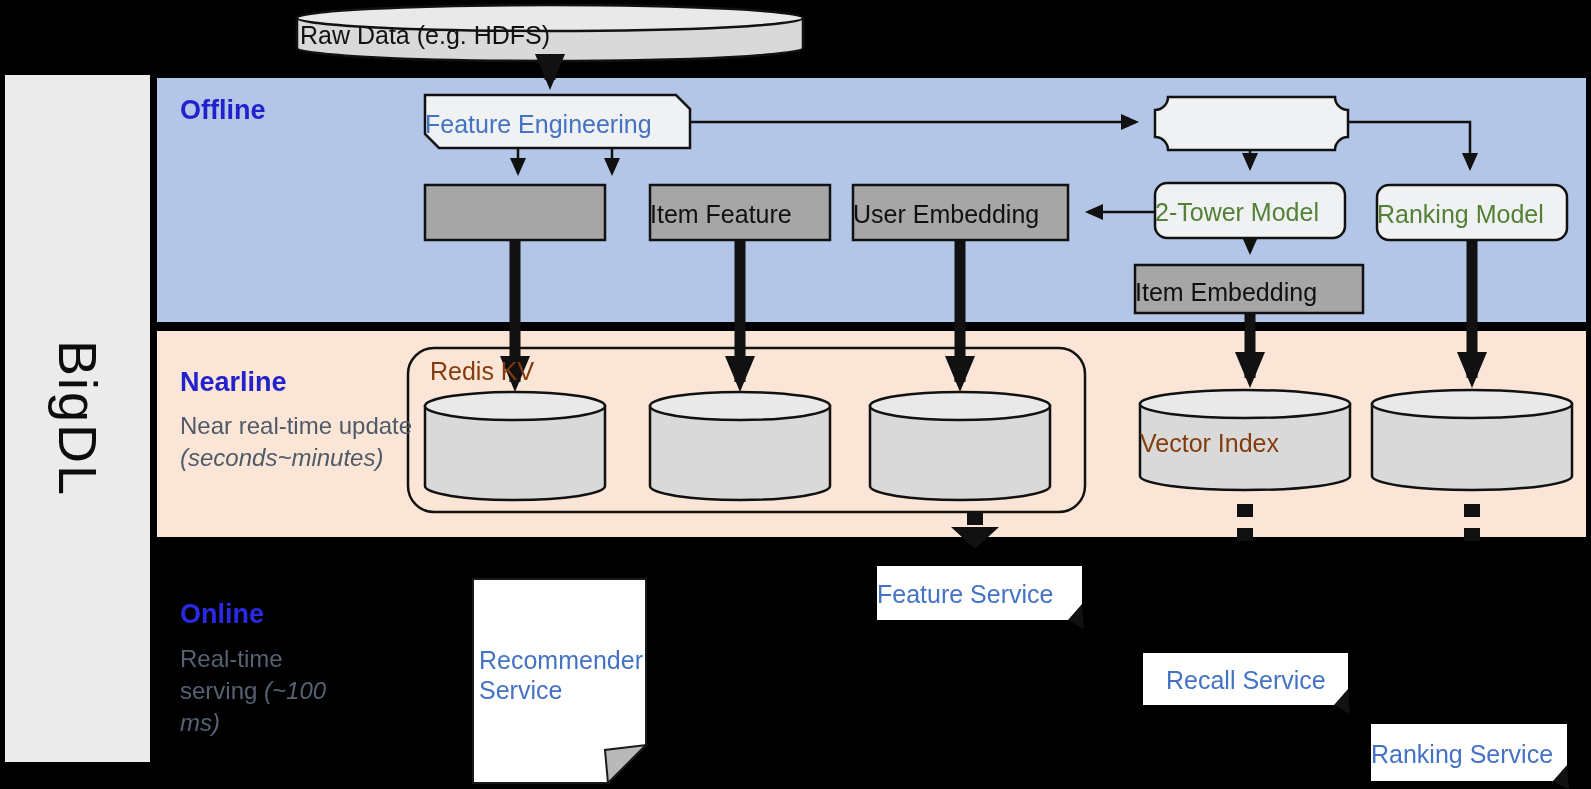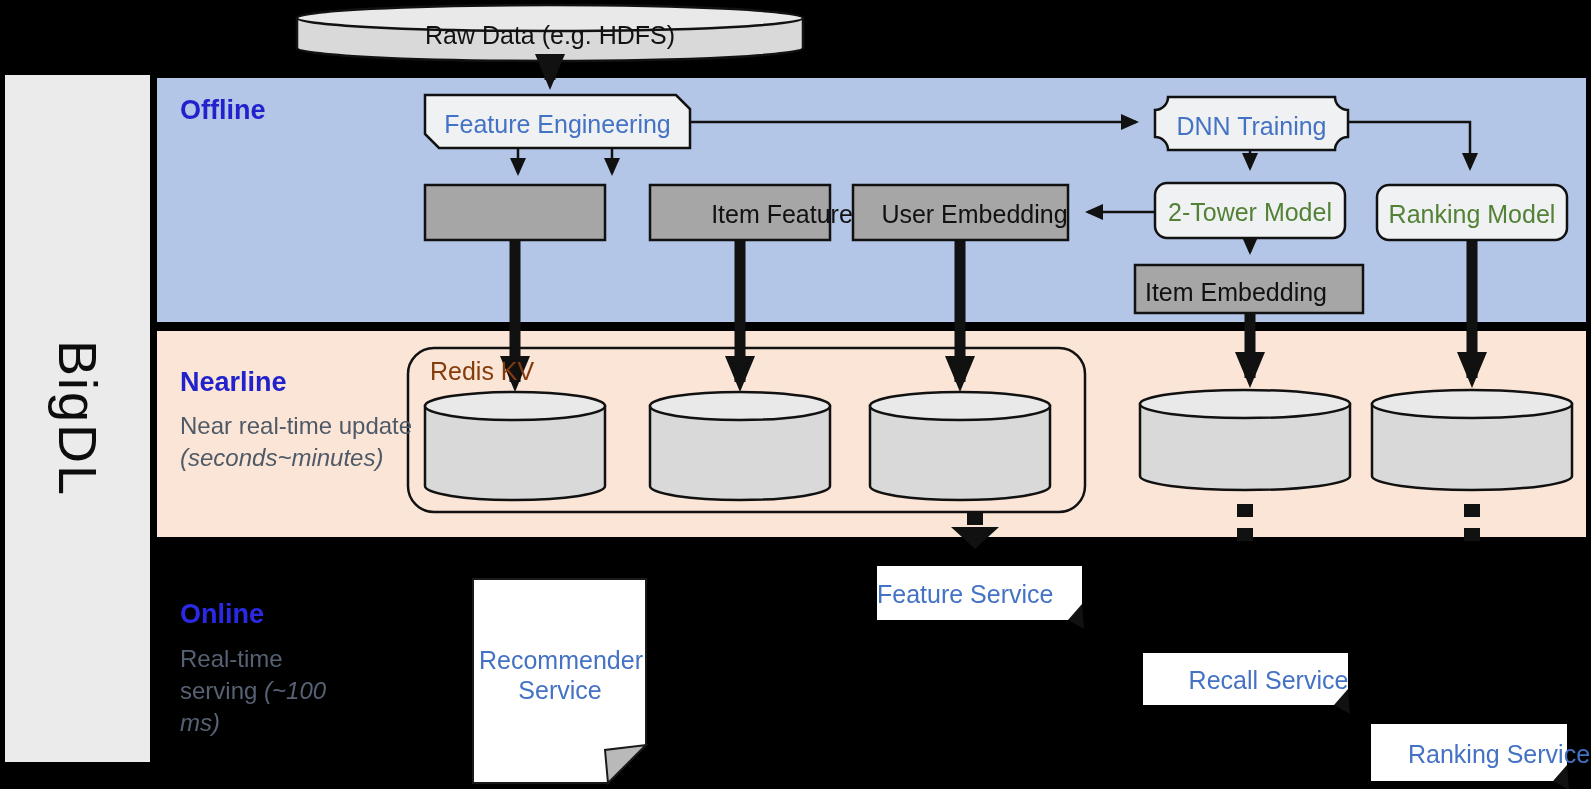--- a/index.html
+++ b/index.html
@@ -18,21 +18,21 @@
   .cylb{fill:var(--cylinder_fill,#d9d9d9);stroke:#111;stroke-width:2.5;}
   .cylt{fill:var(--cylinder_top,#e9e9e9);stroke:#111;stroke-width:2.5;}
   .frame{fill:none;stroke:#111;stroke-width:2.5;}
   .white{fill:#fff;}
   .doc{fill:#fff;stroke:#1a1a1a;stroke-width:2;}
   .flap{fill:#b9b9b9;stroke:#1a1a1a;stroke-width:2;}
   .arr{stroke:#111;stroke-width:2.5;fill:none;marker-end:url(#ah);}
   .arrT{stroke:#111;stroke-width:11;fill:none;marker-end:url(#ahBig);}
   .dash{fill:#111;}
   .fold{fill:#111;}
-  .lbl{position:absolute;font-size:25px;color:#111;text-align:center;line-height:1.2;white-space:nowrap;}
+  .lbl{position:absolute;font-size:25px;color:#111;text-align:left;line-height:1.2;white-space:nowrap;}
   .wrap{white-space:normal;}
   .left{text-align:left;}
   .c-blue{color:var(--node_blue,#4472c4);}
   .c-green{color:var(--node_green,#538135);}
   .c-brown{color:var(--node_brown,#843c0c);}
   .c-title{color:var(--title_blue,#2222cc);font-weight:600;font-size:27px;}
   .c-title-online{color:var(--title_blue_online,#2a2ae6);font-weight:600;font-size:27px;}
   .c-sub{color:var(--subtitle_gray,#4e5a68);font-size:24px;line-height:1.33;}
   .c-sub-dark{color:var(--subtitle_gray_dark,#566273);font-size:24px;line-height:1.33;}
 </style>
@@ -113,37 +113,37 @@
     <polygon class="fold" points="1334,705 1350,714 1348,689"></polygon>
     <rect class="white" x="1371" y="724" width="196" height="57"></rect>
     <polygon class="fold" points="1553,781 1569,790 1567,765"></polygon>
   </svg>
 
   <div class="lbl" style="left:300px;top:20px;width:500px;">Raw Data (e.g. HDFS)</div>
 
   <div class="lbl left c-title" style="left:180px;top:94px;">Offline</div>
 
   <div class="lbl c-blue" style="left:425px;top:109px;width:265px;">Feature Engineering</div>
-  <div class="lbl c-blue" style="left:1155px;top:111px;width:193px;">DNN Training</div>
-  <div class="lbl" style="left:650px;top:199px;width:192px;padding-left:36px;">Item Feature</div>
+  <div class="lbl" style="left:650px;top:199px;width:192px;">Item Feature</div>
   <div class="lbl" style="left:853px;top:199px;width:243px;">User Embedding</div>
   <div class="lbl c-green" style="left:1155px;top:197px;width:190px;">2-Tower Model</div>
   <div class="lbl c-green" style="left:1377px;top:199px;width:190px;">Ranking Model</div>
   <div class="lbl" style="left:1135px;top:277px;width:202px;">Item Embedding</div>
 
   <div class="lbl left c-title" style="left:180px;top:366px;">Nearline</div>
   <div class="lbl left wrap c-sub" style="left:180px;top:410px;width:250px;">
     <span>Near real-time update</span>
     <i>(seconds~minutes)</i>
   </div>
   <div class="lbl left c-brown" style="left:430px;top:356px;">Redis KV</div>
+  <div class="lbl c-brown" style="left:1140px;top:428px;width:210px;">Vector Index</div>
 
   <div class="lbl left c-title-online" style="left:180px;top:598px;">Online</div>
   <div class="lbl left wrap c-sub-dark" style="left:180px;top:643px;width:160px;">
     <span>Real-time serving</span>
     <i>(~100 ms)</i>
   </div>
   <div class="lbl wrap c-blue" style="left:479px;top:645px;width:162px;">Recommender Service</div>
   <div class="lbl c-blue" style="left:877px;top:579px;width:164px;">Feature Service</div>
   <div class="lbl c-blue" style="left:1143px;top:665px;width:205px;padding-left:23px;">Recall Service</div>
-  <div class="lbl c-blue" style="left:1408px;top:739px;width:156px;">Ranking Service</div>
+  <div class="lbl c-blue" style="left:1371px;top:739px;width:156px;">Ranking Service</div>
 
 </div>
 
 </body></html>

